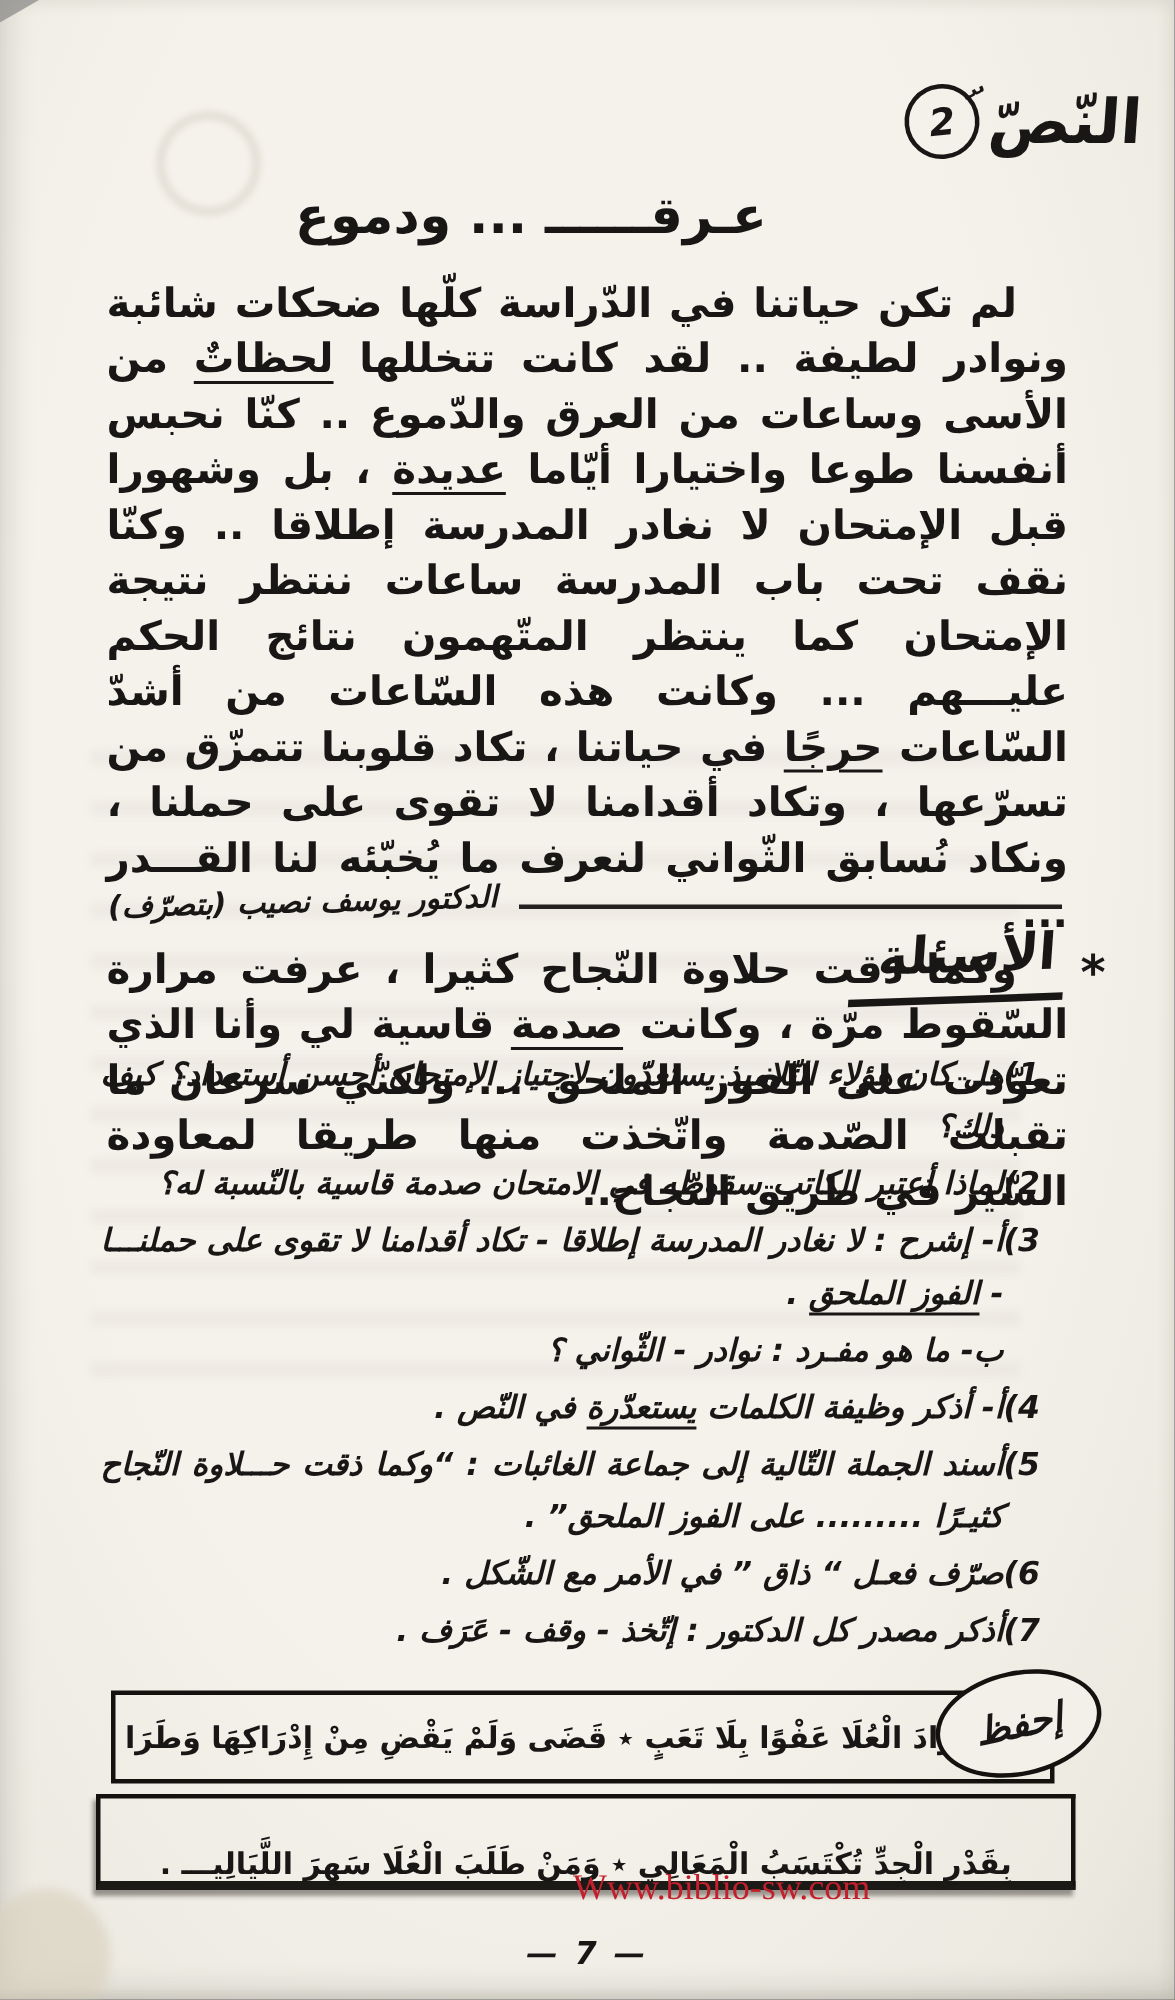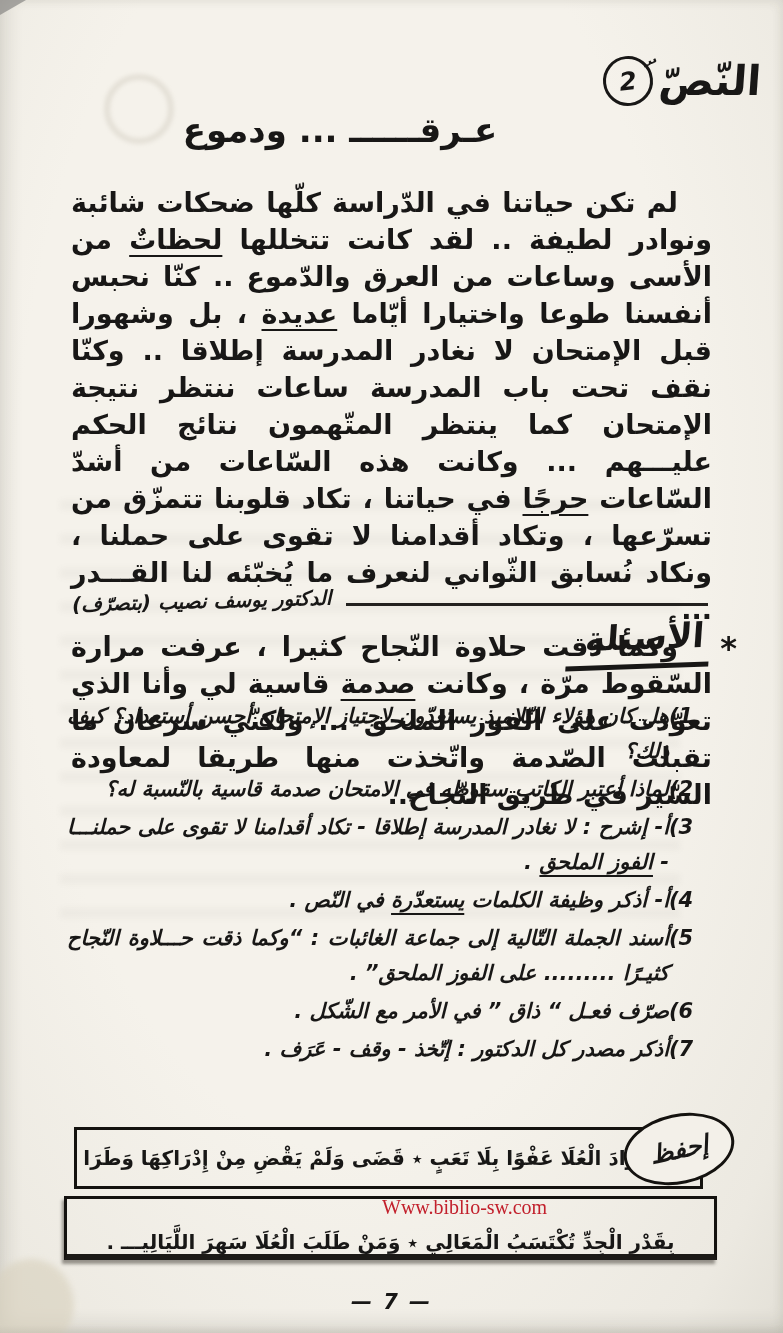--- a/index.html
+++ b/index.html
@@ -21,21 +21,21 @@
   .edge-bottom { position:absolute; left:0; right:0; bottom:0; height:8px; background:linear-gradient(#0000,#b4afa344); }
 
   
   .hdr { position:absolute; top:56px; right:22px; display:flex; align-items:center; gap:6px; direction:rtl; }
   .hdr-label { font-size:41px; font-weight:bold; transform:skewX(-4deg); letter-spacing:-1px; }
   .hdr-circle { width:44px; height:44px; border:3px solid #181716; border-radius:50%;
     display:flex; align-items:center; justify-content:center; transform:rotate(-6deg); background:transparent; }
   .hdr-num { font-size:25px; font-weight:bold; font-style:italic; }
   .hdr-squiggle { position:absolute; top:-4px; left:38px; font-size:13px; font-weight:bold; transform:rotate(-20deg); }
 
-  .title { position:absolute; top:110px; left:0; width:680px; margin:0; text-align:center;
+  .title { position:absolute; top:110px; left:0; width:680px; margin:14px; text-align:center;
     font-size:34px; font-weight:bold; direction:rtl; }
 
   
   .passage { position:absolute; top:184px; right:71px; width:641px; direction:rtl;
     font-size:27px; line-height:37px; font-weight:bold; text-align:justify; }
   .passage p { margin:0; text-indent:34px; }
   .passage p + p { margin-top:0; }
   .u { text-decoration:underline; text-decoration-thickness:2px; text-underline-offset:6px; }
 
   
@@ -63,22 +63,22 @@
   .memo2 { position:absolute; top:1196px; left:64px; right:66px; height:55px;
     border:3px solid #14120f; border-bottom:6px solid #1c1a17; box-shadow:-2px 4px 3px rgba(40,35,28,.45);
     display:flex; align-items:flex-end; justify-content:center; direction:rtl; }
   .verse { font-size:20px; font-weight:bold; white-space:nowrap; }
   .memo-label { position:absolute; top:1114px; right:48px; width:106px; height:64px;
     border:3px solid #14120f; border-radius:50%; background:#f3f0e9;
     display:flex; align-items:center; justify-content:center;
     font-size:25px; font-weight:bold; font-style:italic; transform:rotate(-12deg); }
 
   
-  .site { position:absolute; top:1196px; left:382px; font-family:"Liberation Serif","DejaVu Serif",serif;
-    font-size:20px; }
+  .site { position:absolute; top:1246px; left:382px; font-family:"Liberation Serif","DejaVu Serif",serif;
+    font-size:24px; }
   .pgnum { position:absolute; top:1290px; left:0; width:783px; text-align:center;
     font-size:21px; font-weight:bold; font-style:italic; letter-spacing:2px; }
 </style>
 </head>
 <body>
 
 <div class="page">
 
   <div class="corner-tl"></div>
   <div class="bleed-circle"></div>
@@ -118,20 +118,24 @@
       </div>
       <div class="q-item" dir="rtl">
         <span class="q-num">(2</span>
         <div class="q-text"><span>لماذا أعتبر الكاتب سقوطه في الامتحان صدمة قاسية بالنّسبة له؟</span></div>
       </div>
       <div class="q-item" dir="rtl">
         <span class="q-num">(3</span>
         <div class="q-text"><span>أ- إشرح : لا نغادر المدرسة إطلاقا - تكاد أقدامنا لا تقوى على حملنـــا - </span><span class="u">الفوز الملحق</span><span> .</span></div>
       </div>
       <div class="q-item" dir="rtl">
+        <span class="q-num"></span>
+        <div class="q-text"><span>ب- ما هو مفـرد : نوادر - الثّواني ؟</span></div>
+      </div>
+      <div class="q-item" dir="rtl">
         <span class="q-num">(4</span>
         <div class="q-text"><span>أ- أذكر وظيفة الكلمات </span><span class="u">يستعدّرة</span><span> في النّص .</span></div>
       </div>
       <div class="q-item" dir="rtl">
         <span class="q-num">(5</span>
         <div class="q-text"><span>أسند الجملة التّالية إلى جماعة الغائبات : “وكما ذقت حـــلاوة النّجاح كثيـرًا ......... على الفوز الملحق” .</span></div>
       </div>
       <div class="q-item" dir="rtl">
         <span class="q-num">(6</span>
         <div class="q-text"><span>صرّف فعـل “ ذاق ” في الأمر مع الشّكل .</span></div>

